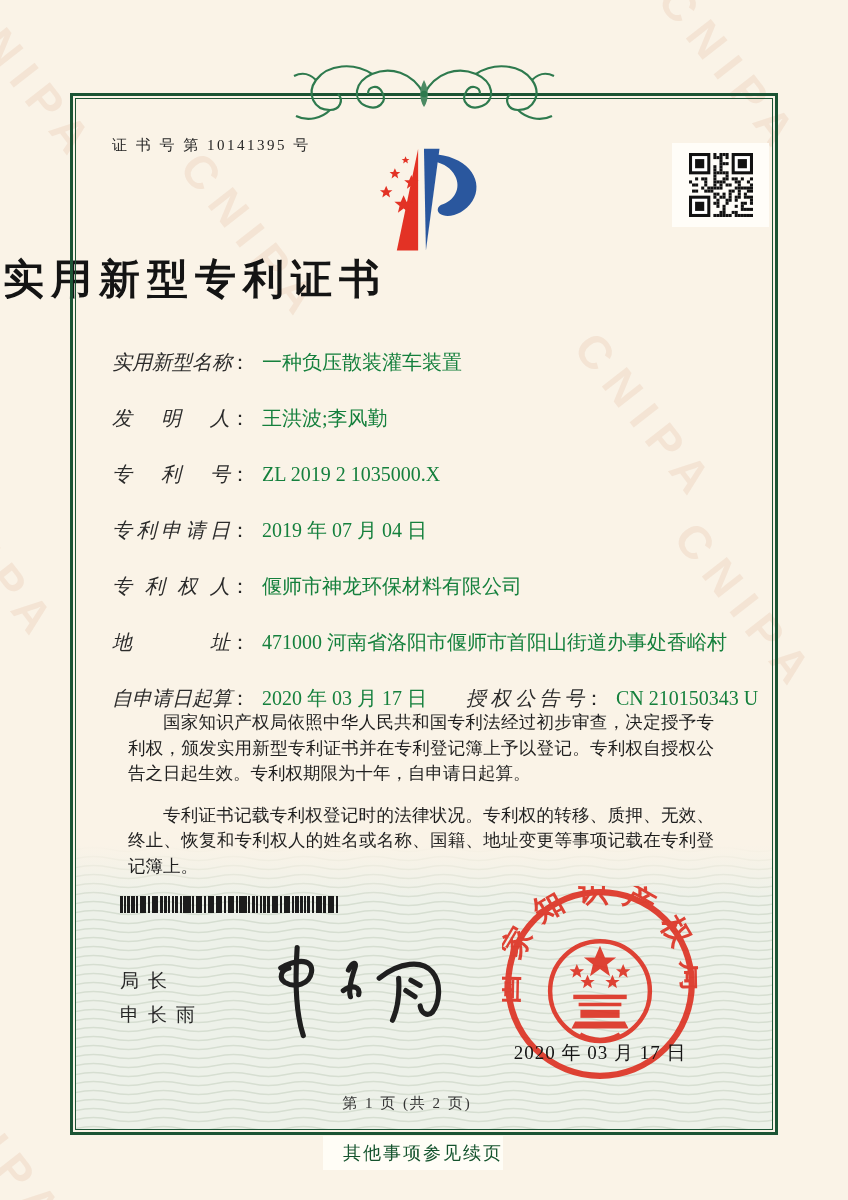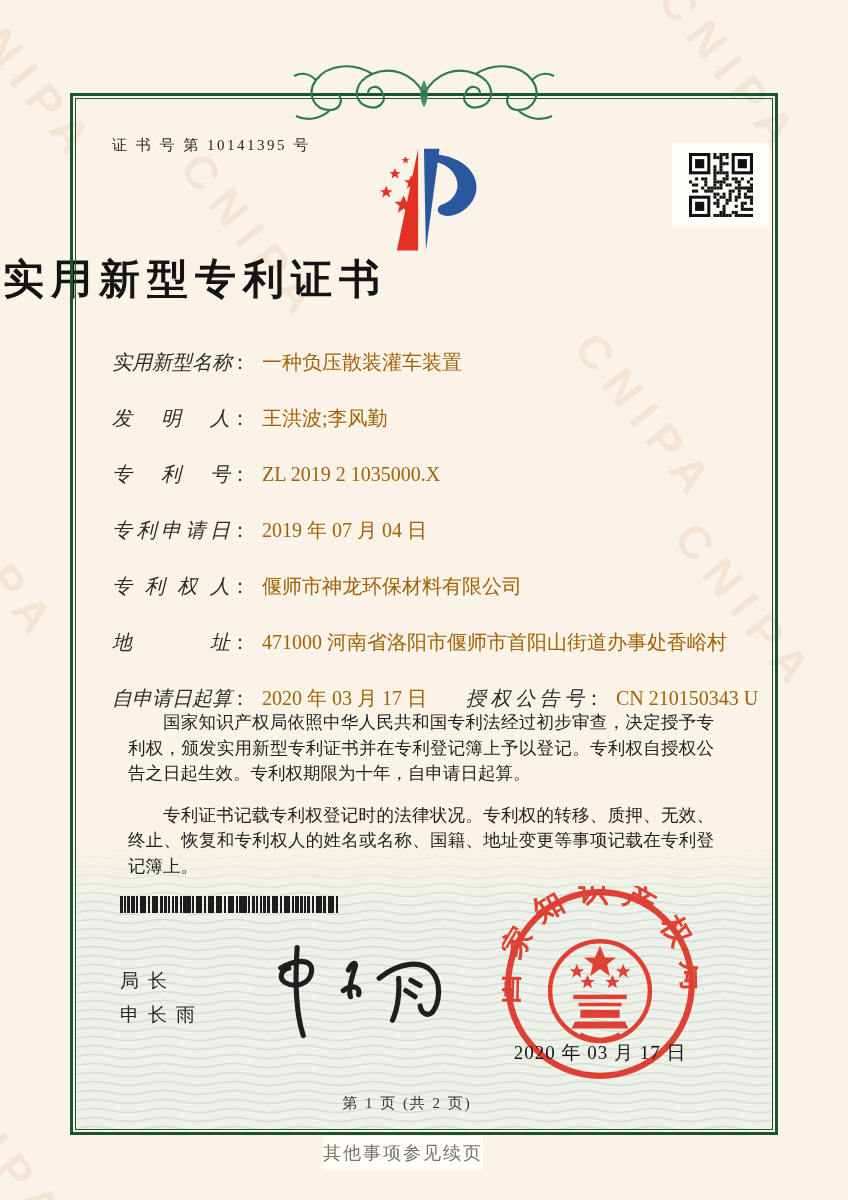--- a/index.html
+++ b/index.html
@@ -59,21 +59,21 @@
     letter-spacing:7px;padding-left:3px;color:#141414;
   }
   
   .fields{position:absolute;left:112px;top:349px;width:620px;z-index:2;font-size:20px;}
   .field-row{margin-bottom:29px;white-space:nowrap;}
   .flabel{
     display:inline-block;width:118px;vertical-align:bottom;
     text-align:justify;text-align-last:justify;color:#2b2b2b;font-style:italic;
   }
   .fcolon{margin-right:12px;}
-  .fvalue{color:#a16207;}
+  .fvalue{color:#15803d;}
   .grant-date-value{display:inline-block;width:204px;}
   
   .body-text{
     position:absolute;left:112px;top:694px;width:618px;z-index:2;
     font-size:17.5px;line-height:25.5px;text-align:justify;color:#1f1f1f;
   }
   .body-text p{margin:16px;text-indent:2em;}
   
   .barcode{
     position:absolute;left:120px;top:896px;width:218px;height:17px;z-index:2;
@@ -90,21 +90,21 @@
     position:absolute;left:500px;top:1040px;width:200px;z-index:4;
     text-align:center;font-size:19px;letter-spacing:1px;color:#141414;
   }
   .page-info{
     position:absolute;left:76px;right:110px;top:1094px;z-index:2;
     text-align:center;font-size:15px;letter-spacing:2px;color:#333;
   }
   .note-box{
     position:absolute;left:323px;top:1136px;width:160px;height:34px;z-index:2;
     background:#fffdf6;text-align:center;line-height:34px;
-    font-size:18px;letter-spacing:2px;color:#737373;
+    font-size:18px;letter-spacing:2px;color:#14532d;padding-left:20px;
   }
 </style>
 </head>
 <body>
 
 <div class="paper">
 
   <div class="wm wm1">CNIPA</div>
   <div class="wm wm2">CNIPA</div>
   <div class="wm wm3">CNIPA</div>

